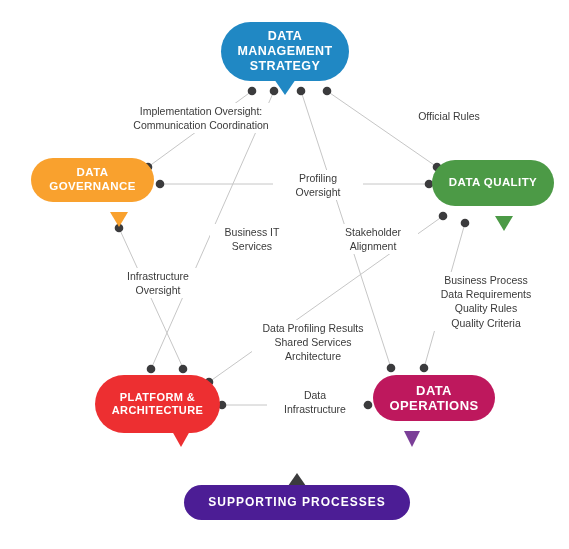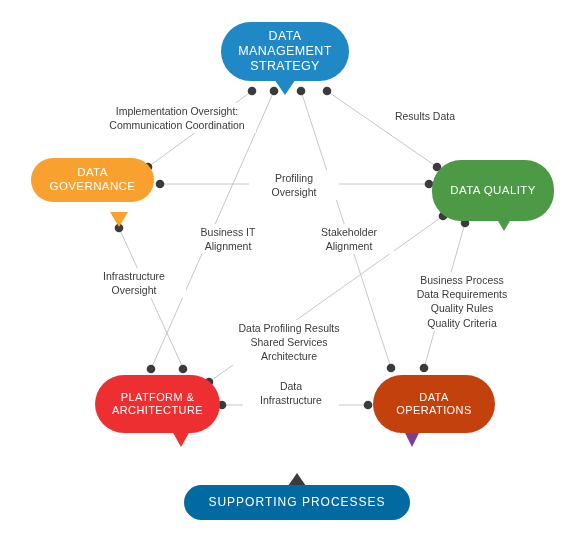--- a/index.html
+++ b/index.html
@@ -10,21 +10,21 @@
     position:relative;
     overflow:hidden;
   }
   #diagram{position:absolute;left:0;top:0;width:569px;height:549px;}
 
   .node{
     position:absolute;
     display:flex;align-items:center;justify-content:center;
     text-align:center;
     color:#ffffff;
-    font-weight:normal;
+    font-weight:bold;
     letter-spacing:0.4px;
     line-height:1.18;
     box-sizing:border-box;
   }
   .node .node-label{display:block;padding:0 8px;}
 
   
   .tail{position:absolute;width:0;height:0;}
 
   
@@ -44,21 +44,21 @@
     background:#f9a12e;border-radius:28px;font-size:11.5px;
   }
   #tail-governance{
     left:110px;top:212px;
     border-left:9px solid transparent;
     border-right:9px solid transparent;
     border-top:15px solid #f9a12e;
   }
 
   #node-quality{
-    left:432px;top:160px;width:122px;height:61px;
+    left:432px;top:160px;width:122px;height:46px;
     background:#4c9a46;border-radius:29px;font-size:11.5px;
   }
   #tail-quality{
     left:495px;top:216px;
     border-left:9px solid transparent;
     border-right:9px solid transparent;
     border-top:15px solid #4c9a46;
   }
 
   #node-platform{
@@ -66,61 +66,62 @@
     background:#ed2f31;border-radius:29px;font-size:11px;
   }
   #tail-platform{
     left:172px;top:431px;
     border-left:9px solid transparent;
     border-right:9px solid transparent;
     border-top:16px solid #ed2f31;
   }
 
   #node-operations{
-    left:373px;top:375px;width:122px;height:58px;
-    background:#c2410c;border-radius:29px;font-size:11px;
+    left:373px;top:375px;width:122px;height:46px;
+    background:#be185d;border-radius:29px;font-size:13px;
   }
   #tail-operations{
     left:404px;top:431px;
     border-left:8px solid transparent;
     border-right:8px solid transparent;
     border-top:16px solid #7b3f98;
   }
 
   #node-supporting{
     left:184px;top:485px;width:226px;height:35px;
-    background:#0369a1;border-radius:18px;font-size:12px;letter-spacing:1px;
+    background:#4c1d95;border-radius:18px;font-size:12px;letter-spacing:1px;
   }
   #tail-supporting{
     left:288px;top:473px;
     border-left:9px solid transparent;
     border-right:9px solid transparent;
     border-bottom:13px solid #3b3b3d;
   }
 
   
   .edge-label{
     position:absolute;
     color:#3a3a3a;
     font-size:10.5px;
     line-height:1.35;
     text-align:center;
     white-space:pre-line;
     background:#ffffff;
     padding:1px 3px;
+    margin-left:24px;
   }
   #label-impl{left:98px;top:103px;width:152px;}
   #label-official{left:378px;top:108px;width:88px;}
   #label-metadata{left:249px;top:170px;width:84px;}
   #label-busit{left:186px;top:224px;width:78px;}
   #label-stake{left:304px;top:224px;width:84px;}
   #label-infra{left:82px;top:268px;width:98px;}
   #label-quality-list{left:403px;top:272px;width:112px;}
   #label-profiling{left:228px;top:320px;width:116px;}
-  #label-datainfra{left:243px;top:378px;width:90px;}
+  #label-datainfra{left:243px;top:387px;width:90px;}
 </style>
 </head>
 <body>
 
 <svg id="diagram" viewBox="0 0 569 549" xmlns="http://www.w3.org/2000/svg">
   <g stroke="#c6c6c6" stroke-width="1" fill="none">
 
     <line x1="252" y1="91" x2="148" y2="167"></line>
 
     <line x1="274" y1="91" x2="151" y2="369"></line>
@@ -191,25 +192,25 @@
 OPERATIONS</span>
 </div>
 
 <div class="tail" id="tail-supporting"></div>
 <div class="node" id="node-supporting">
   <span class="node-label">SUPPORTING PROCESSES</span>
 </div>
 
 <div class="edge-label" id="label-impl">Implementation Oversight:
 Communication Coordination</div>
-<div class="edge-label" id="label-official">Results Data</div>
+<div class="edge-label" id="label-official">Official Rules</div>
 <div class="edge-label" id="label-metadata">Profiling
 Oversight</div>
 <div class="edge-label" id="label-busit">Business IT
-Alignment</div>
+Services</div>
 <div class="edge-label" id="label-stake">Stakeholder
 Alignment</div>
 <div class="edge-label" id="label-infra">Infrastructure
 Oversight</div>
 <div class="edge-label" id="label-quality-list">Business Process
 Data Requirements
 Quality Rules
 Quality Criteria</div>
 <div class="edge-label" id="label-profiling">Data Profiling Results
 Shared Services

